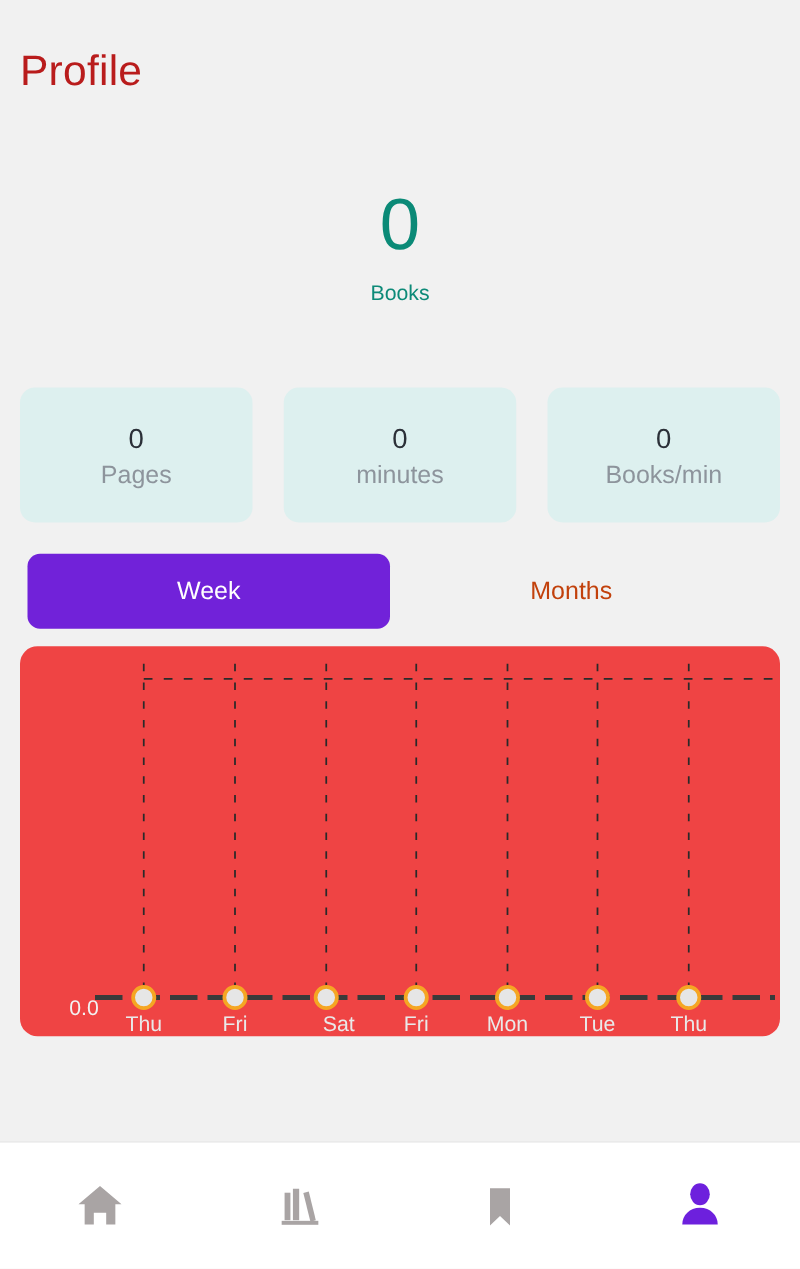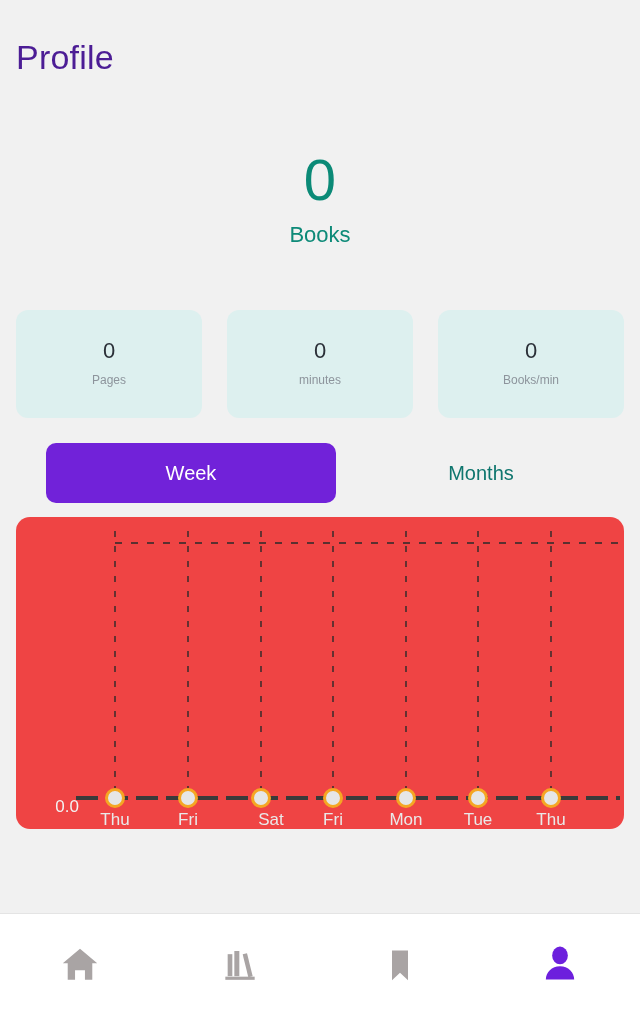--- a/index.html
+++ b/index.html
@@ -15,41 +15,41 @@
     position: relative;
   }
 
   
   #page-title {
     position: absolute;
     left: 16px;
     top: 38px;
     font-size: 34px;
     font-weight: 400;
-    color: #4c1d95;
+    color: #b91c1c;
     letter-spacing: 0.2px;
   }
 
   
   #books-summary {
     position: absolute;
     left: 0;
     top: 148px;
     width: 640px;
     text-align: center;
   }
   #books-count {
     font-size: 58px;
     line-height: 64px;
     font-weight: 400;
     color: #0b8a77;
   }
   #books-label {
     margin-top: 10px;
-    font-size: 22px;
+    font-size: 17px;
     line-height: 26px;
     color: #0d8a78;
   }
 
   
   #stat-cards {
     position: absolute;
     left: 16px;
     top: 310px;
     width: 608px;
@@ -66,50 +66,50 @@
     align-items: center;
     justify-content: center;
   }
   .stat-value {
     font-size: 22px;
     line-height: 26px;
     color: #2b3038;
   }
   .stat-label {
     margin-top: 6px;
-    font-size: 12px;
+    font-size: 20px;
     line-height: 20px;
     color: #8d949c;
   }
 
   
   #range-tabs {
     position: absolute;
-    left: 46px;
+    left: 22px;
     top: 443px;
     width: 580px;
     display: flex;
   }
   .range-tab {
     flex: 1 1 0;
     height: 60px;
     display: flex;
     align-items: center;
     justify-content: center;
     font-size: 20px;
     border-radius: 10px;
     box-sizing: border-box;
   }
   .range-tab.active {
     background: #7122d9;
     color: #ffffff;
   }
   .range-tab.inactive {
     background: transparent;
-    color: #0f766e;
+    color: #c2410c;
   }
 
   
   #chart-card {
     position: absolute;
     left: 16px;
     top: 517px;
     width: 608px;
     height: 312px;
     background: #ef4444;

